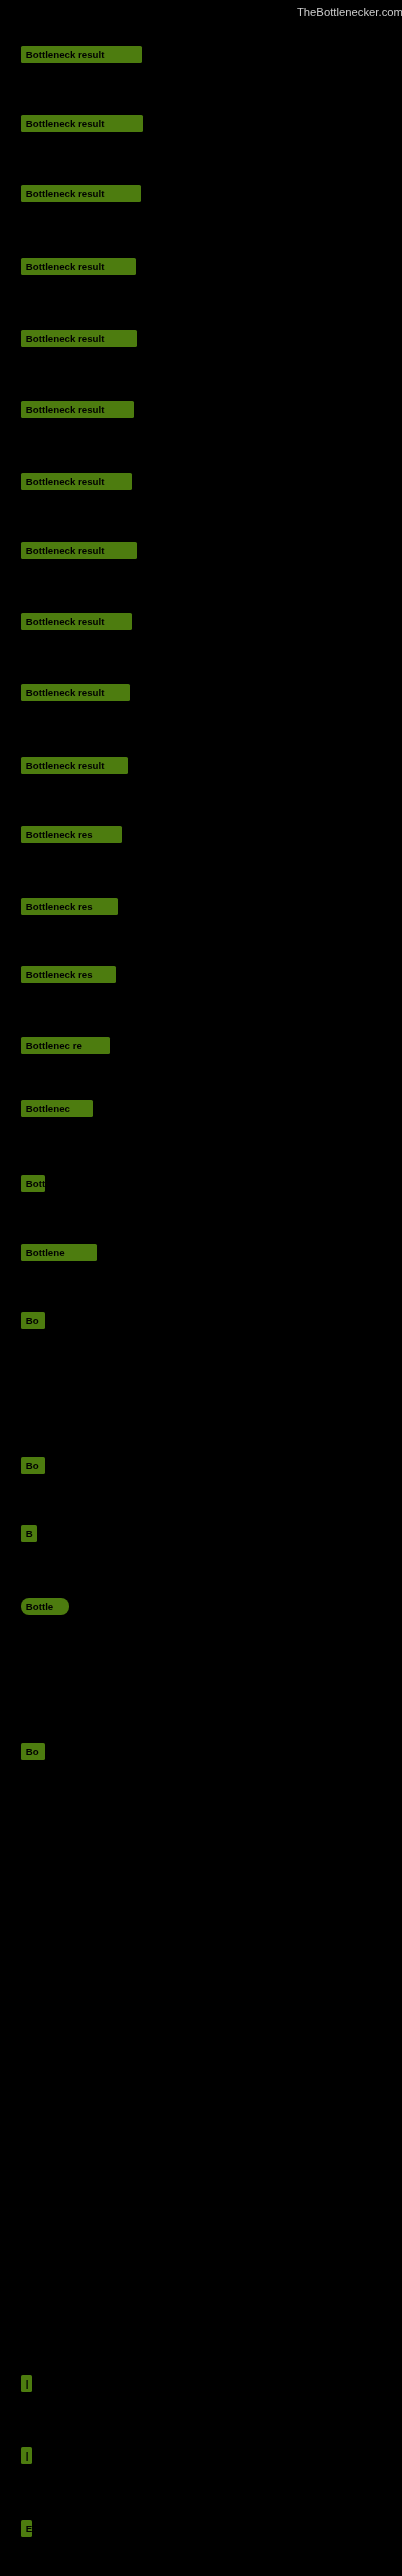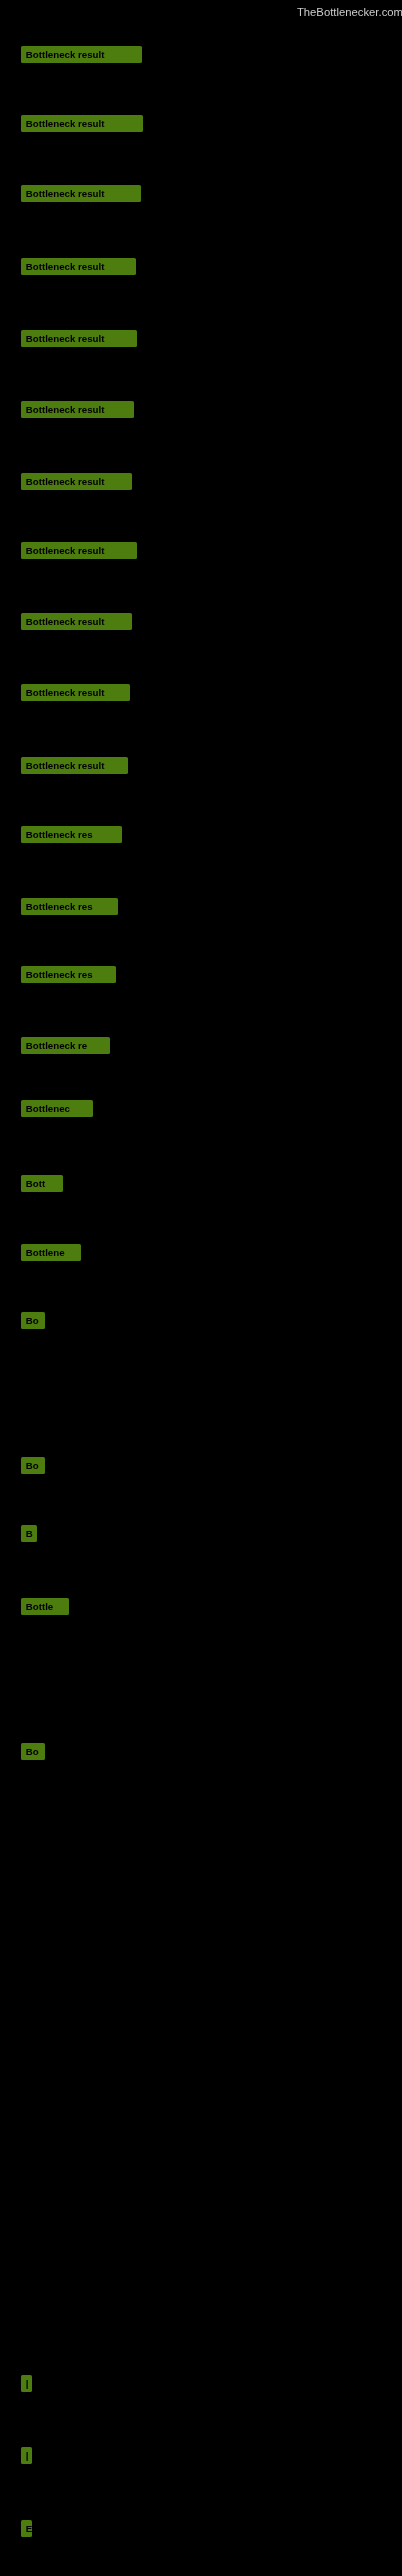--- a/index.html
+++ b/index.html
@@ -42,25 +42,25 @@
 <div class="btn-item" style="top: 330px; width: 116px;">Bottleneck result</div>
 <div class="btn-item" style="top: 401px; width: 113px;">Bottleneck result</div>
 <div class="btn-item" style="top: 473px; width: 111px;">Bottleneck result</div>
 <div class="btn-item" style="top: 542px; width: 116px;">Bottleneck result</div>
 <div class="btn-item" style="top: 613px; width: 111px;">Bottleneck result</div>
 <div class="btn-item" style="top: 684px; width: 109px;">Bottleneck result</div>
 <div class="btn-item" style="top: 757px; width: 107px;">Bottleneck result</div>
 <div class="btn-item" style="top: 826px; width: 101px;">Bottleneck res</div>
 <div class="btn-item" style="top: 898px; width: 97px;">Bottleneck res</div>
 <div class="btn-item" style="top: 966px; width: 95px;">Bottleneck res</div>
-<div class="btn-item" style="top: 1037px; width: 89px;">Bottleneck re</div>
+<div class="btn-item" style="top: 1037px; width: 89px;">Bottlenec re</div>
 <div class="btn-item" style="top: 1100px; width: 72px;">Bottlenec</div>
-<div class="btn-item" style="top: 1175px; width: 42px;">Bott</div>
-<div class="btn-item" style="top: 1244px; width: 60px;">Bottlene</div>
+<div class="btn-item" style="top: 1175px; width: 24px;">Bott</div>
+<div class="btn-item" style="top: 1244px; width: 76px;">Bottlene</div>
 <div class="btn-item" style="top: 1312px; width: 24px;">Bo</div>
 <div class="btn-item" style="top: 1457px; width: 24px;">Bo</div>
 <div class="btn-item" style="top: 1525px; width: 16px;">B</div>
-<div class="btn-item" style="top: 1598px; width: 48px;">Bottle</div>
+<div class="btn-item" style="top: 1598px; width: 48px; border-radius: 8px;">Bottle</div>
 <div class="btn-item" style="top: 1743px; width: 24px;">Bo</div>
 <div class="btn-item" style="top: 2375px; width: 11.3px;">|</div>
 <div class="btn-item" style="top: 2447px; width: 11.3px;">|</div>
 <div class="btn-item" style="top: 2520px; width: 11.3px;">E</div>
 
 
 </body></html>

